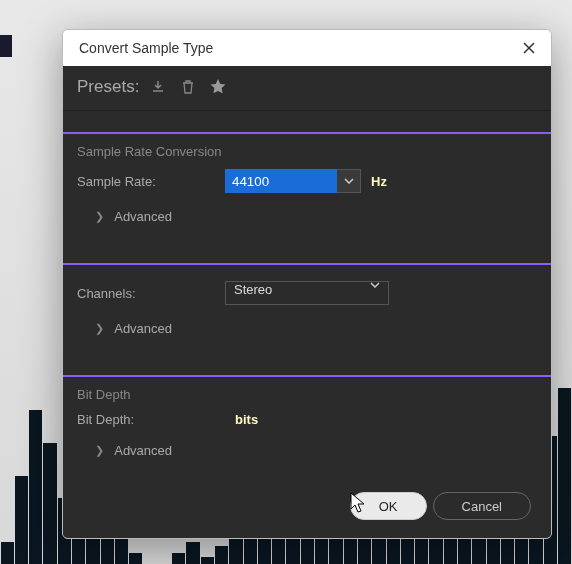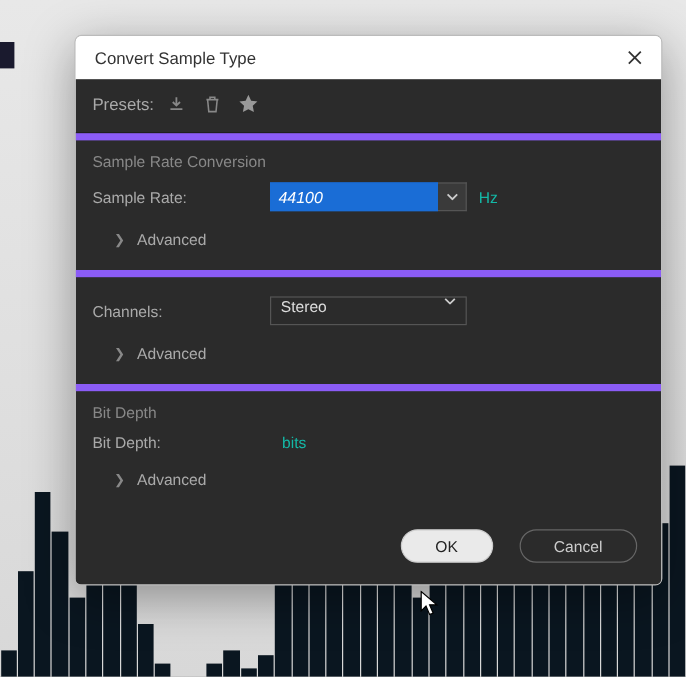--- a/index.html
+++ b/index.html
@@ -39,60 +39,59 @@
   .body {
     background: #2b2b2b;
     color: #999;
     padding: 0;
   }
   .presets-row {
     display:flex; align-items:center; gap:8px;
     padding: 10px 14px 12px 14px;
     border-bottom: 1px solid #1f1f1f;
   }
-  .presets-row .lbl { color:#aaa; font-size:14px; }
+  .presets-row .lbl { color:#aaa; font-size:17px; }
   .preset-select {
     flex:1; height:24px;
     background:#2b2b2b; border:none; border-bottom:1px solid #555;
     color:#ddd; padding:0 6px;
     display:flex; align-items:center; justify-content:space-between;
     cursor:pointer;
   }
   .icon-btn { width:22px; height:22px; display:flex; align-items:center; justify-content:center; color:#888; cursor:pointer; }
   .icon-btn.star { color:#aaa; }
-  .section { padding: 10px 14px 6px 14px; border-top:6px solid #8b5cf6; }
+  .section { padding: 10px 14px 6px 14px; border-top:2px solid #8b5cf6;margin-top:21px; }
   .section:first-of-type { border-top:none; }
   .section-title { color:#888; font-size:13px; margin-bottom:10px; }
   .field-row { display:flex; align-items:center; margin:6px 0 6px 0; }
   .field-label { width:148px; color:#aaa; padding-right:8px; }
   .text-input {
     height:24px; background:#fff; color:#000;
-    border:1px solid #1a6dd6; padding:0 6px; width:140px;
+    border:1px solid #1a6dd6; padding:0 6px; width:112px;
     outline:none;
-    font-style:italic;
   }
   .text-input.selected { background:#1a6dd6; color:#fff; }
   .combo-arrow {
     width:24px; height:24px; background:#3a3a3a; border:1px solid #555; border-left:none;
     display:flex; align-items:center; justify-content:center; color:#ccc; cursor:pointer;
   }
-  .unit { margin-left:10px; color:#14b8a6; }
+  .unit { margin-left:10px; color:#fef9c3;font-weight:bold; }
   .dropdown {
     height:24px; background:#2b2b2b; border:1px solid #555;
     color:#ddd; padding:0 8px; width:164px;
     display:flex; align-items:flex-start; justify-content:space-between; cursor:pointer;
   }
   .advanced-row {
     display:flex; align-items:center; gap:10px;
     padding:10px 0 12px 18px; color:#aaa; cursor:pointer;
     font-weight:500;
   }
   .chev { color:#888; font-size:11px; }
   .footer {
-    display:flex; justify-content:flex-end; gap:22px;
+    display:flex; justify-content:flex-end; gap:6px;
     padding:16px 20px 18px 20px;
     background:#2b2b2b;
   }
   .btn {
     height:28px; border-radius:14px; padding:0 28px;
     font-size:13px; cursor:pointer;
     display:flex; align-items:center; justify-content:center;
   }
   .btn-primary { background:#eaeaea; color:#222; border:1px solid #ccc; }
   .btn-secondary { background:transparent; color:#ccc; border:1px solid #666; }

